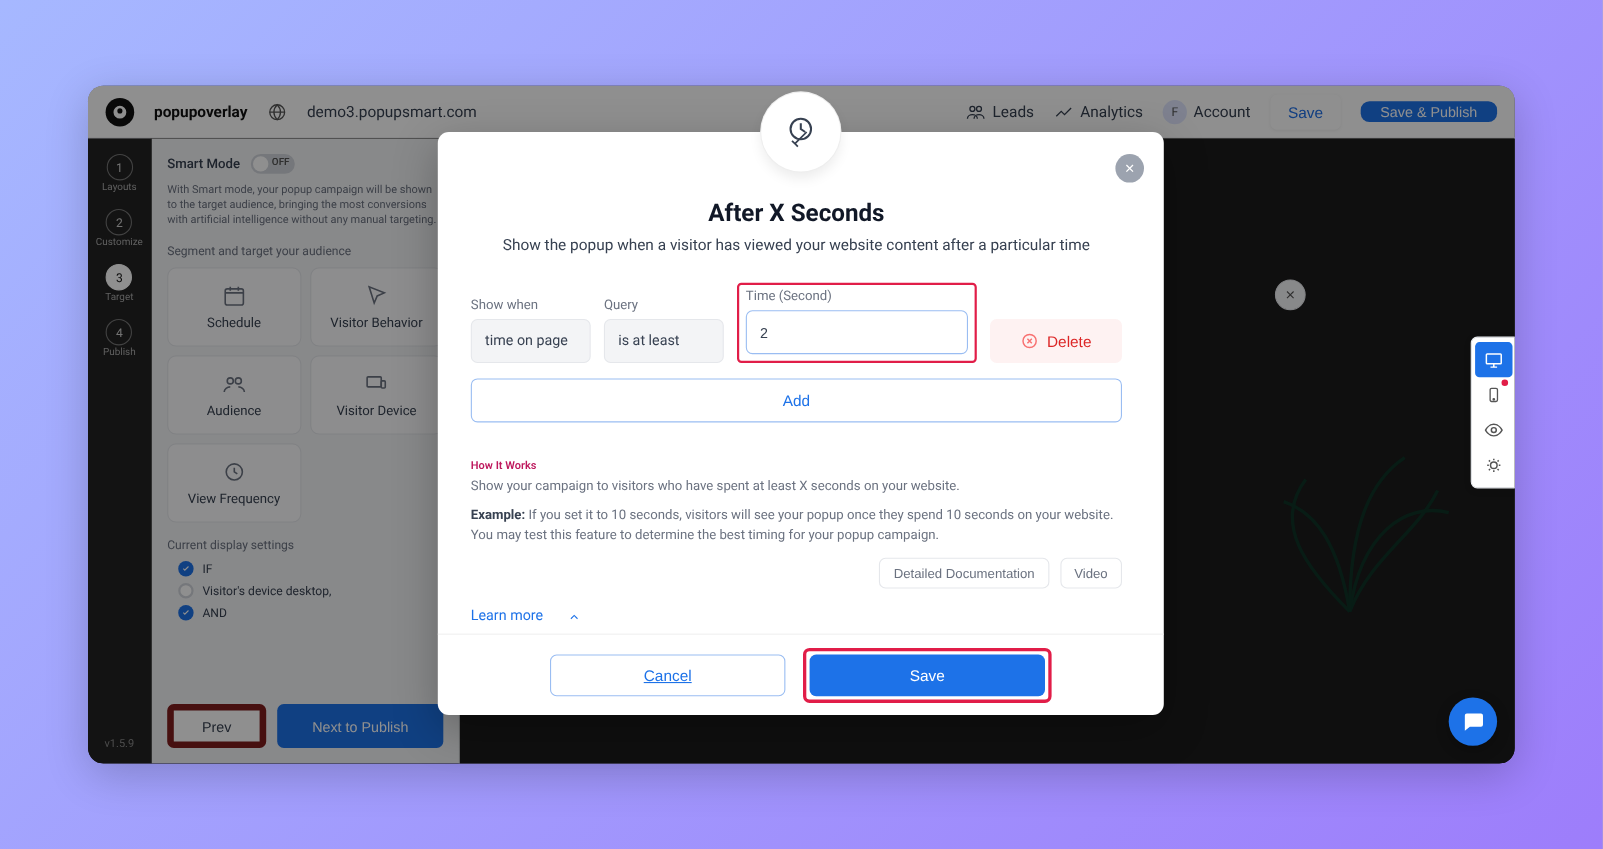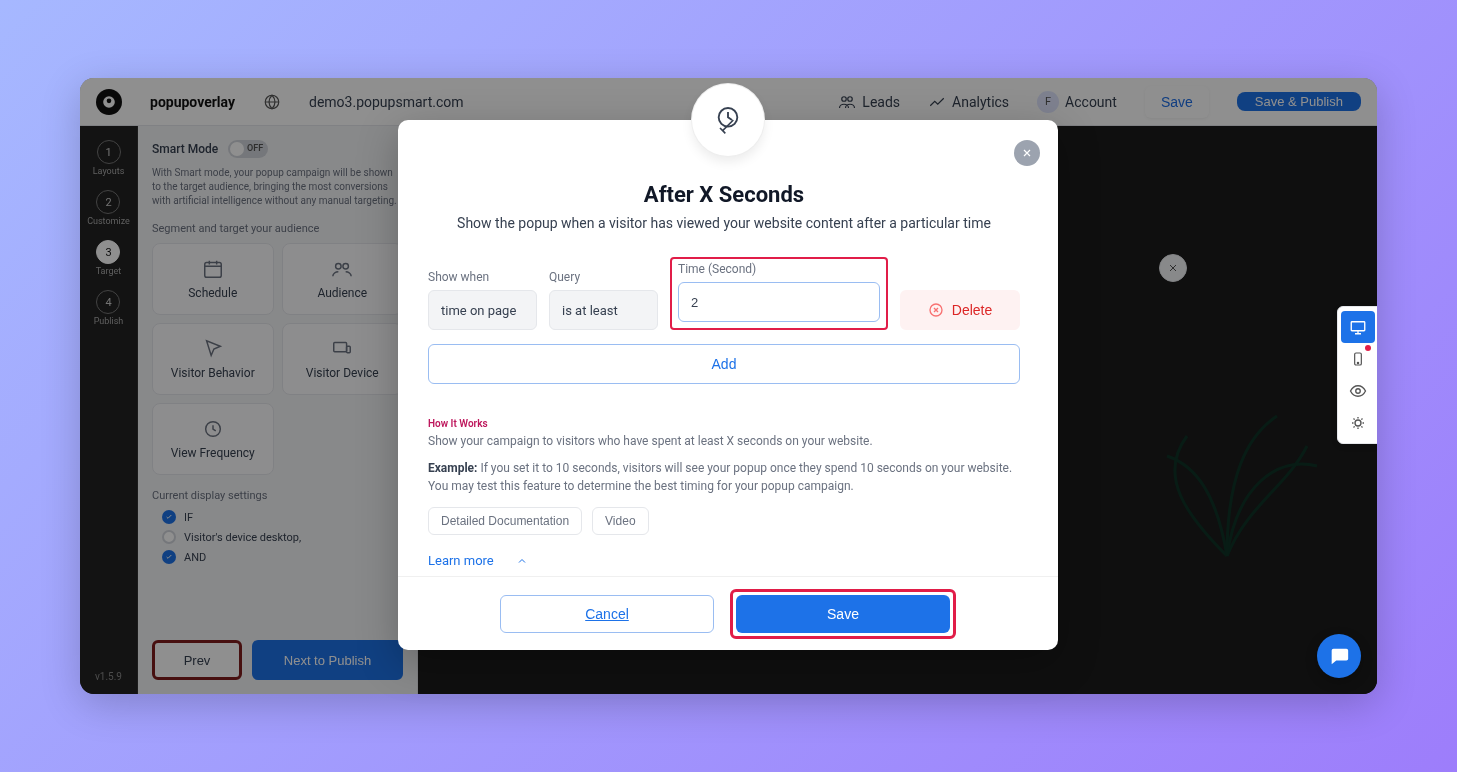--- a/index.html
+++ b/index.html
@@ -23,21 +23,21 @@
     box-shadow: 0 10px 40px rgba(0,0,0,0.2);
   }
   
   .header {
     height: 48px;
     background: #fff;
     border-bottom: 1px solid #e5e7eb;
     display: flex;
     align-items: center;
     padding: 0 16px;
-    gap: 28px;
+    gap: 18px;
   }
   .logo {
     width: 26px; height: 26px;
     background: #111;
     border-radius: 50%;
     display: flex; align-items: center; justify-content: center;
   }
   .logo svg { width: 14px; height: 14px; fill: #fff; }
   .app-name { font-size: 14px; font-weight: 700; color: #111; }
   .globe-icon { width:18px; height:18px; color:#555; display:flex; align-items:center; justify-content:center;}
@@ -74,21 +74,21 @@
   .target-grid { display:grid; grid-template-columns: 1fr 1fr; gap:8px; }
   .target-card { height:72px; border:1px solid #e5e7eb; border-radius:8px; background:#fcfcfd; display:flex; flex-direction:column; align-items:center; justify-content:center; gap:6px; font-size:12px; color:#374151; cursor:pointer;}
   .target-card.single { grid-column: span 1;}
   .card-icon { width:22px; height:22px; color:#6b7280;}
   .current-settings-lbl { font-size:11px; color:#6b7280; margin-top:14px; margin-bottom:8px;}
   .rule-line { display:flex; align-items:center; gap:8px; font-size:11px; color:#374151; margin:6px 0 6px 10px;}
   .rule-dot { width:14px; height:14px; border-radius:50%; background:#1d72e8; display:flex;align-items:center;justify-content:center;}
   .rule-dot.blue { background:#1d72e8;}
   .rule-dot.open { background:#fff; border:2px solid #d1d5db; }
   .nav-row { position:absolute; left:14px; right:14px; bottom:14px; display:flex; gap:10px;}
-  .btn-prev { flex:0 0 auto; width:90px; height:40px; border:3px solid #7f1d1d; border-radius:6px; background:#fff; color:#374151; font-size:13px;}
+  .btn-prev { flex:0 0 auto; width:90px; height:40px; border:6px solid #7f1d1d; border-radius:6px; background:#fff; color:#374151; font-size:13px;}
   .btn-next { flex:1; height:40px; border:none; border-radius:6px; background:#1d72e8; color:#fff; font-size:13px;}
   
   .canvas-area { position:absolute; left:338px; top:0; right:0; bottom:0; background:#1b1b1b; }
   .canvas-area .plant { position:absolute; right:50px; top:250px; width:200px; height:200px; opacity:0.7;}
   .inner-close { position:absolute; right:190px; top:128px; width:28px; height:28px; border-radius:50%; background:#f3f4f6; border:1px solid #e5e7eb; display:flex;align-items:center;justify-content:center; color:#555; cursor:pointer;}
   
   .device-toolbar {
     position:absolute; right:-2px; top:228px; width:42px; background:#fff; border-radius:6px 0 0 6px;
     border:1px solid #e5e7eb; display:flex; flex-direction:column; align-items:center; padding:4px 0;
     box-shadow:0 2px 6px rgba(0,0,0,0.1);
@@ -139,21 +139,21 @@
   .time-wrap { border:2px solid #e11d48; border-radius:4px; padding:7px 6px 6px 6px; }
   .time-wrap .field-label { margin-top:-4px;}
   .time-wrap .field-input { border:1px solid #9abdf2; background:#fff;}
   .btn-delete { height:40px; flex:0 0 120px; display:flex;align-items:center;justify-content:center; gap:8px; border:1px solid transparent; border-radius:6px; background:#fef2f2; color:#dc2626; font-size:14px; cursor:pointer;}
   .btn-delete .x { width:16px;height:16px; color:#f87171;}
   .btn-add { margin-top:14px; height:40px; border:1px solid #9abdf2; border-radius:6px; background:#fff; color:#1d72e8; font-size:14px; cursor:pointer;}
   .hiw-title { font-size:10px; color:#be185d; font-weight:600; margin-top:34px;}
   .hiw-text { font-size:12px; color:#6b7280; margin-top:4px; line-height:1.45;}
   .hiw-example { font-size:12px; color:#6b7280; margin-top:10px; line-height:1.45;}
   .hiw-example b { color:#374151;}
-  .doc-row { display:flex; gap:10px; margin-top:12px;}
+  .doc-row { display:flex; gap:10px; margin-top:12px;justify-content:flex-end;}
   .chip { border:1px solid #e5e7eb; border-radius:6px; background:#fff; font-size:12px; color:#6b7280; padding:6px 12px; cursor:pointer;}
   .learn-more { display:flex; align-items:center; gap:22px; font-size:13px; color:#1d72e8; margin-top:18px; cursor:pointer;}
   .modal-footer { position:absolute; left:0; right:0; bottom:0; height:74px; border-top:1px solid #f0f0f0; display:flex; align-items:center; justify-content:center; gap:16px;}
   .btn-cancel { width:214px; height:38px; border:1px solid #9abdf2; border-radius:6px; background:#fff; color:#1d72e8; font-size:14px; cursor:pointer;text-decoration:underline;}
   .btn-msave-wrap { border:3px solid #e11d48; border-radius:6px; padding:3px;}
   .btn-msave { width:214px; height:38px; border:none; border-radius:6px; background:#1d72e8; color:#fff; font-size:14px; cursor:pointer;}
   
   .chat-bubble { position:absolute; right:96px; bottom:92px; width:44px; height:44px; border-radius:50%; background:#1d72e8; display:flex;align-items:center;justify-content:center; box-shadow:0 4px 12px rgba(0,0,0,0.25); z-index:5;}
   .chat-bubble svg { width:22px; height:22px; fill:#fff;}
 </style>
@@ -240,34 +240,34 @@
             <svg viewBox="0 0 24 24" width="22" height="22" fill="none" stroke="currentColor" stroke-width="1.6">
                 <rect x="3" y="5" width="18" height="16" rx="2"></rect>
                 <path d="M3 9h18M8 3v4M16 3v4"></path>
               </svg>
           </span>
           <span>Schedule</span>
         </div>
         <div class="target-card">
           <span class="card-icon">
             <svg viewBox="0 0 24 24" width="22" height="22" fill="none" stroke="currentColor" stroke-width="1.6">
+                <path d="M5 3l5 16 3-7 7-3z"></path>
+              </svg>
+          </span>
+          <span>Visitor Behavior</span>
+        </div>
+        <div class="target-card">
+          <span class="card-icon">
+            <svg viewBox="0 0 24 24" width="22" height="22" fill="none" stroke="currentColor" stroke-width="1.6">
                 <circle cx="8" cy="9" r="3"></circle>
                 <circle cx="16" cy="9" r="3"></circle>
                 <path d="M2 20c0-3 3-5 6-5M22 20c0-3-3-5-6-5"></path>
               </svg>
           </span>
           <span>Audience</span>
-        </div>
-        <div class="target-card">
-          <span class="card-icon">
-            <svg viewBox="0 0 24 24" width="22" height="22" fill="none" stroke="currentColor" stroke-width="1.6">
-                <path d="M5 3l5 16 3-7 7-3z"></path>
-              </svg>
-          </span>
-          <span>Visitor Behavior</span>
         </div>
         <div class="target-card">
           <span class="card-icon">
             <svg viewBox="0 0 24 24" width="22" height="22" fill="none" stroke="currentColor" stroke-width="1.6">
                 <rect x="3" y="5" width="14" height="10" rx="1"></rect>
                 <rect x="17" y="9" width="4" height="7" rx="1"></rect>
               </svg>
           </span>
           <span>Visitor Device</span>
         </div>

